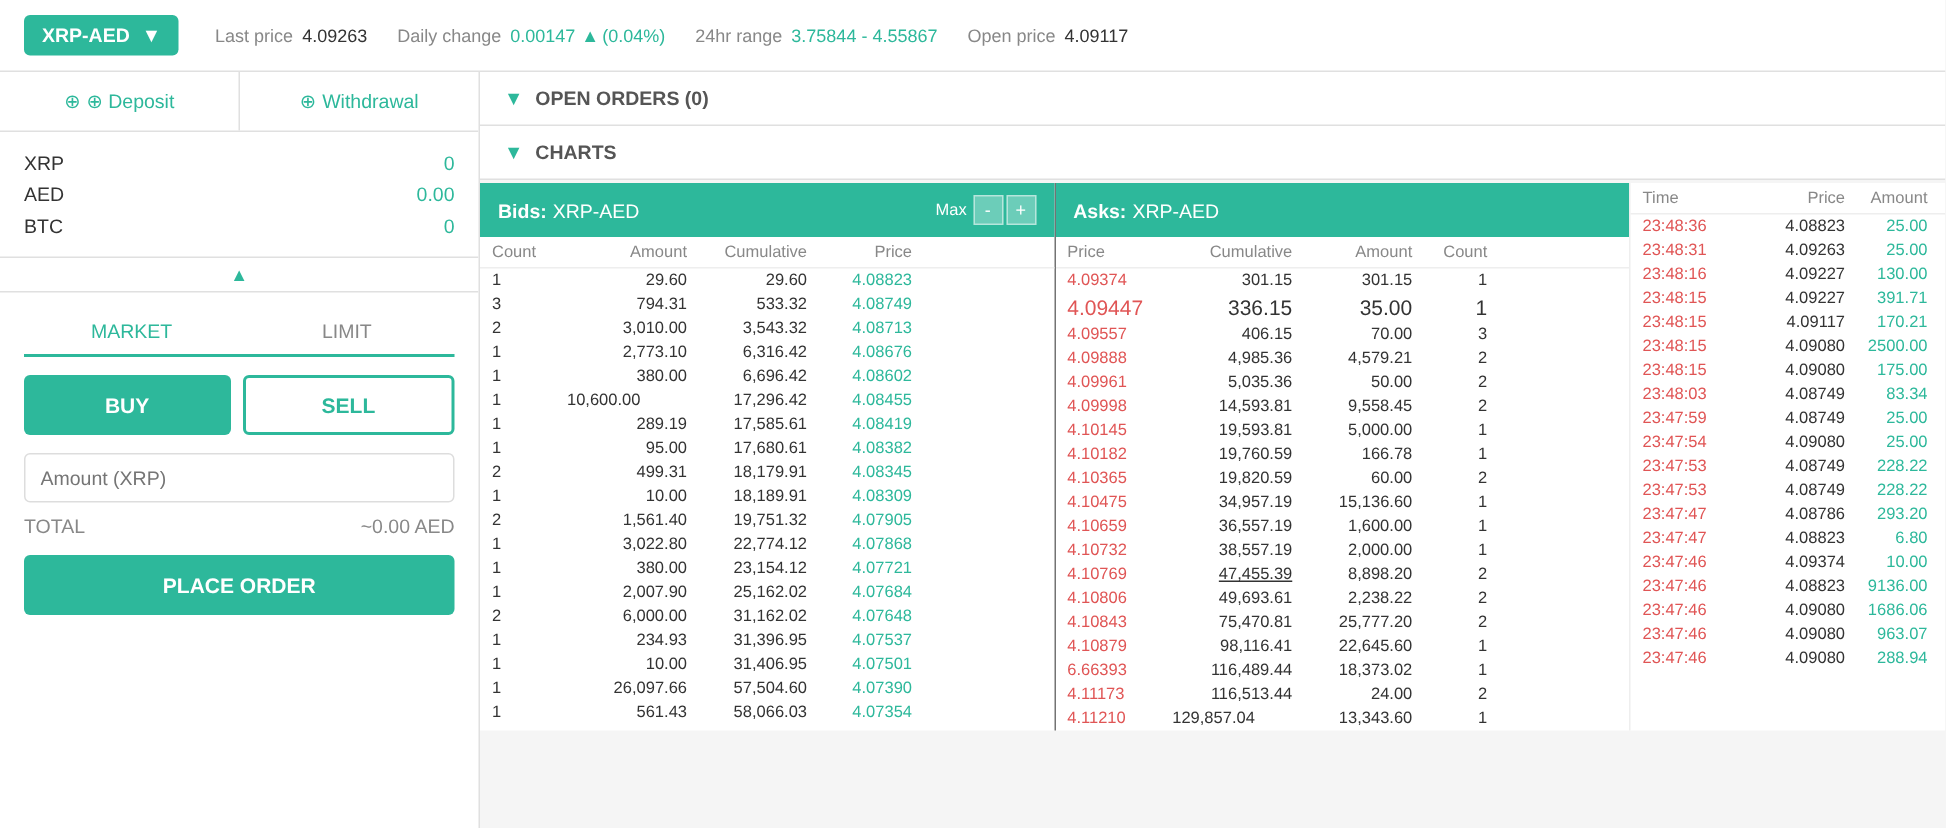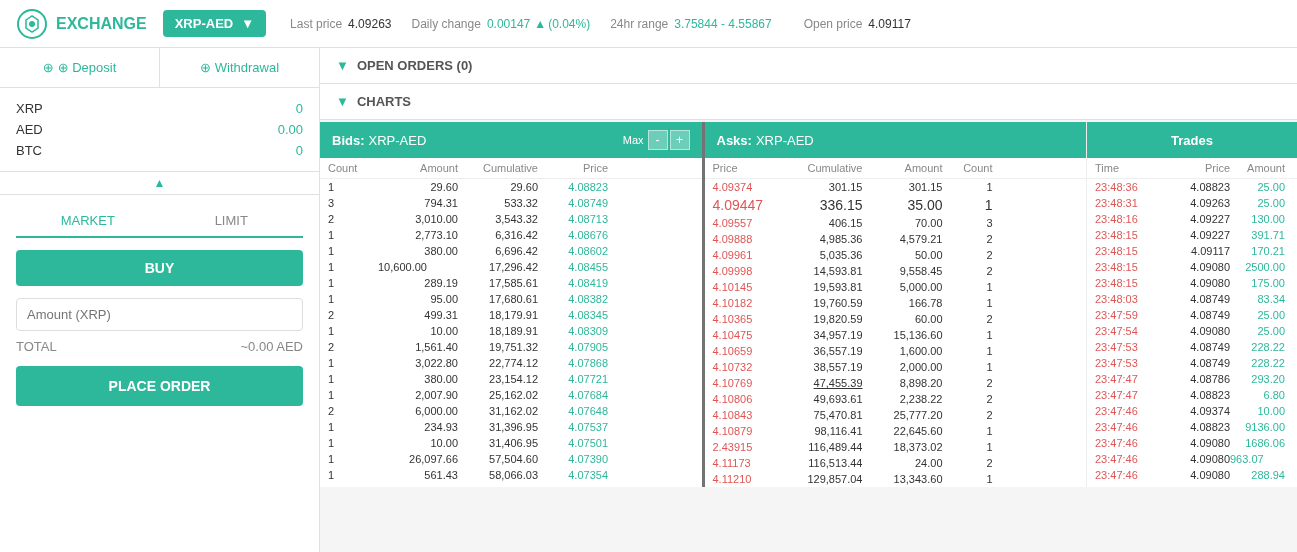--- a/index.html
+++ b/index.html
@@ -2,40 +2,32 @@
 <html><head>
   <meta charset="utf-8">
   <style>
     * { margin: 0; padding: 0; box-sizing: border-box; }
     body { font-family: Arial, sans-serif; font-size: 12px; background: #f5f5f5; color: #333; width: 1297px; height: 552px; overflow: hidden; }
   </style>
 </head>
 <body>
 
 <div style="display:flex;align-items:center;background:#fff;padding:0 16px;height:48px;border-bottom:1px solid #e0e0e0;">
-  <div style="display:flex;align-items:center;gap:8px;color:#2db89b;font-weight:bold;font-size:16px;margin-right:16px;">
-    <svg width="32" height="32" viewBox="0 0 32 32">
-      <circle cx="16" cy="16" r="14" fill="none" stroke="#2db89b" stroke-width="2"></circle>
-      <path d="M10 12 L16 8 L22 12 L22 20 L16 24 L10 20 Z" fill="none" stroke="#2db89b" stroke-width="1.5"></path>
-      <circle cx="16" cy="16" r="3" fill="#2db89b"></circle>
-    </svg>
-    <span>EXCHANGE</span>
-  </div>
   <button style="background:#2db89b;color:#fff;border:none;padding:6px 12px;border-radius:4px;display:flex;align-items:center;gap:8px;cursor:pointer;font-size:13px;font-weight:bold;margin-right:24px;">
     <span>XRP-AED</span>
     <span>▼</span>
   </button>
   <span style="color:#888;margin-right:6px;">Last price</span>
   <span style="color:#333;margin-right:20px;">4.09263</span>
   <span style="color:#888;margin-right:6px;">Daily change</span>
   <span style="color:#2db89b;margin-right:4px;">0.00147</span>
   <span style="color:#2db89b;margin-right:2px;">▲</span>
   <span style="color:#2db89b;margin-right:20px;">(0.04%)</span>
   <span style="color:#888;margin-right:6px;">24hr range</span>
-  <span style="color:#2db89b;margin-right:32px;">3.75844 - 4.55867</span>
+  <span style="color:#2db89b;margin-right:20px;">3.75844 - 4.55867</span>
   <span style="color:#888;margin-right:6px;text-align:center;">Open price</span>
   <span style="color:#333;">4.09117</span>
 </div>
 
 <div style="display:flex;height:504px;">
 
   <div style="width:320px;background:#fff;border-right:1px solid #e0e0e0;flex-shrink:0;overflow:hidden;">
     <div style="display:flex;border-bottom:1px solid #e0e0e0;">
       <div style="flex:1;padding:12px;text-align:center;cursor:pointer;color:#2db89b;font-size:13px;display:flex;align-items:center;justify-content:center;gap:4px;">
         <span style="color:#2db89b;">⊕</span>
@@ -63,20 +55,21 @@
     </div>
     <div style="display:flex;justify-content:center;padding:4px;cursor:pointer;color:#2db89b;border-bottom:1px solid #e0e0e0;">
       <span>▲</span>
     </div>
     <div style="display:flex;border-bottom:2px solid #2db89b;margin:10px 16px 0;">
       <div style="flex:1;text-align:center;padding:8px;cursor:pointer;font-size:13px;color:#2db89b;border-bottom:2px solid #2db89b;margin-bottom:-2px;">MARKET</div>
       <div style="flex:1;text-align:center;padding:8px;cursor:pointer;font-size:13px;color:#888;">LIMIT</div>
     </div>
     <div style="display:flex;gap:8px;margin:12px 16px;">
       <button style="flex:1;background:#2db89b;color:#fff;border:none;padding:10px;border-radius:4px;cursor:pointer;font-size:14px;font-weight:bold;">BUY</button>
+      <button style="flex:1;background:#fff;color:#2db89b;border:2px solid #2db89b;padding:10px;border-radius:4px;cursor:pointer;font-size:14px;font-weight:bold;">SELL</button>
     </div>
     <div style="margin:0 16px 8px;">
       <input type="text" style="width: 100%; padding: 8px 10px; border: 1px solid rgb(221, 221, 221); border-radius: 4px; font-size: 13px; color: rgb(170, 170, 170);" placeholder="Amount (XRP)">
     </div>
     <div style="display:flex;justify-content:space-between;margin:0 16px 12px;font-size:13px;color:#888;">
       <span>TOTAL</span>
       <span>~0.00 AED</span>
     </div>
     <div style="margin:0 16px;">
       <button style="width:100%;background:#2db89b;color:#fff;border:none;padding:12px;border-radius:4px;cursor:pointer;font-size:14px;font-weight:bold;">PLACE ORDER</button>
@@ -94,21 +87,21 @@
 
     <div style="background:#fff;border-bottom:1px solid #e0e0e0;margin-bottom:2px;">
       <div style="display:flex;align-items:center;padding:10px 16px;cursor:pointer;font-size:13px;font-weight:bold;color:#555;">
         <span style="color:#2db89b;margin-right:8px;">▼</span>
         <span>CHARTS</span>
       </div>
     </div>
 
     <div style="background:#fff;display:flex;">
 
-      <div style="flex:1;border-right:3px solid #737373;">
+      <div style="flex:1;border-right:1px solid #737373;">
         <div style="background:#2db89b;color:#fff;padding:6px 12px;display:flex;align-items:center;font-size:13px;font-weight:bold;height:36px;">
           <span style="margin-right:4px;">Bids:</span>
           <span style="font-weight:normal;">XRP-AED</span>
           <span style="margin-left:auto;font-size:11px;font-weight:normal;margin-right:4px;">Max</span>
           <button style="background:rgba(255,255,255,0.3);border:1px solid rgba(255,255,255,0.5);color:#fff;width:20px;height:20px;cursor:pointer;font-size:12px;">-</button>
           <button style="background:rgba(255,255,255,0.3);border:1px solid rgba(255,255,255,0.5);color:#fff;width:20px;height:20px;cursor:pointer;font-size:12px;margin-left:2px;">+</button>
         </div>
         <div style="display:grid;grid-template-columns:50px 80px 80px 70px;padding:4px 8px;font-size:11px;color:#888;border-bottom:1px solid #eee;">
           <span>Count</span>
           <span style="text-align:right;">Amount</span>
@@ -335,42 +328,41 @@
     <span style="text-align:right;">25,777.20</span>
     <span style="text-align:right;">2</span>
   </div>
             <div style="display: grid; grid-template-columns: 70px 80px 80px 50px; padding: 2px 8px; font-size: 11px;">
     <span style="text-align:left;color:#e05555;">4.10879</span>
     <span style="text-align:right;">98,116.41</span>
     <span style="text-align:right;">22,645.60</span>
     <span style="text-align:right;">1</span>
   </div>
             <div style="display: grid; grid-template-columns: 70px 80px 80px 50px; padding: 2px 8px; font-size: 11px;">
-    <span style="text-align:left;color:#e05555;">2.43915</span>
+    <span style="text-align:left;color:#e05555;">6.66393</span>
     <span style="text-align:right;">116,489.44</span>
     <span style="text-align:right;">18,373.02</span>
     <span style="text-align:right;">1</span>
   </div>
             <div style="display: grid; grid-template-columns: 70px 80px 80px 50px; padding: 2px 8px; font-size: 11px;">
     <span style="text-align:left;color:#e05555;">4.11173</span>
     <span style="text-align:right;">116,513.44</span>
     <span style="text-align:right;">24.00</span>
     <span style="text-align:right;">2</span>
   </div>
             <div style="display: grid; grid-template-columns: 70px 80px 80px 50px; padding: 2px 8px; font-size: 11px;">
     <span style="text-align:left;color:#e05555;">4.11210</span>
-    <span style="text-align:right;">129,857.04</span>
+    <span style="text-align:left;">129,857.04</span>
     <span style="text-align:right;">13,343.60</span>
     <span style="text-align:right;">1</span>
   </div>
           </div>
       </div>
 
       <div style="width:210px;flex-shrink:0;">
-        <div style="background:#2db89b;color:#fff;padding:6px 12px;text-align:center;font-size:13px;font-weight:bold;height:36px;display:flex;align-items:center;justify-content:center;">Trades</div>
         <div style="display:grid;grid-template-columns:70px 65px 55px;padding:4px 8px;font-size:11px;color:#888;border-bottom:1px solid #eee;">
           <span>Time</span>
           <span style="text-align:right;">Price</span>
           <span style="text-align:right;">Amount</span>
         </div>
         <div id="trades-rows">
             <div style="display: grid; grid-template-columns: 70px 65px 55px; padding: 2px 8px; font-size: 11px;">
     <span style="text-align:left;color:#e05555;">23:48:36</span>
     <span style="text-align:right;">4.08823</span>
     <span style="text-align:right;color:#2db89b;">25.00</span>
@@ -451,21 +443,21 @@
     <span style="text-align:right;color:#2db89b;">9136.00</span>
   </div>
             <div style="display: grid; grid-template-columns: 70px 65px 55px; padding: 2px 8px; font-size: 11px;">
     <span style="text-align:left;color:#e05555;">23:47:46</span>
     <span style="text-align:right;">4.09080</span>
     <span style="text-align:right;color:#2db89b;">1686.06</span>
   </div>
             <div style="display: grid; grid-template-columns: 70px 65px 55px; padding: 2px 8px; font-size: 11px;">
     <span style="text-align:left;color:#e05555;">23:47:46</span>
     <span style="text-align:right;">4.09080</span>
-    <span style="text-align:left;color:#2db89b;">963.07</span>
+    <span style="text-align:right;color:#2db89b;">963.07</span>
   </div>
             <div style="display: grid; grid-template-columns: 70px 65px 55px; padding: 2px 8px; font-size: 11px;">
     <span style="text-align:left;color:#e05555;">23:47:46</span>
     <span style="text-align:right;">4.09080</span>
     <span style="text-align:right;color:#2db89b;">288.94</span>
   </div>
           </div>
       </div>
 
     </div>

